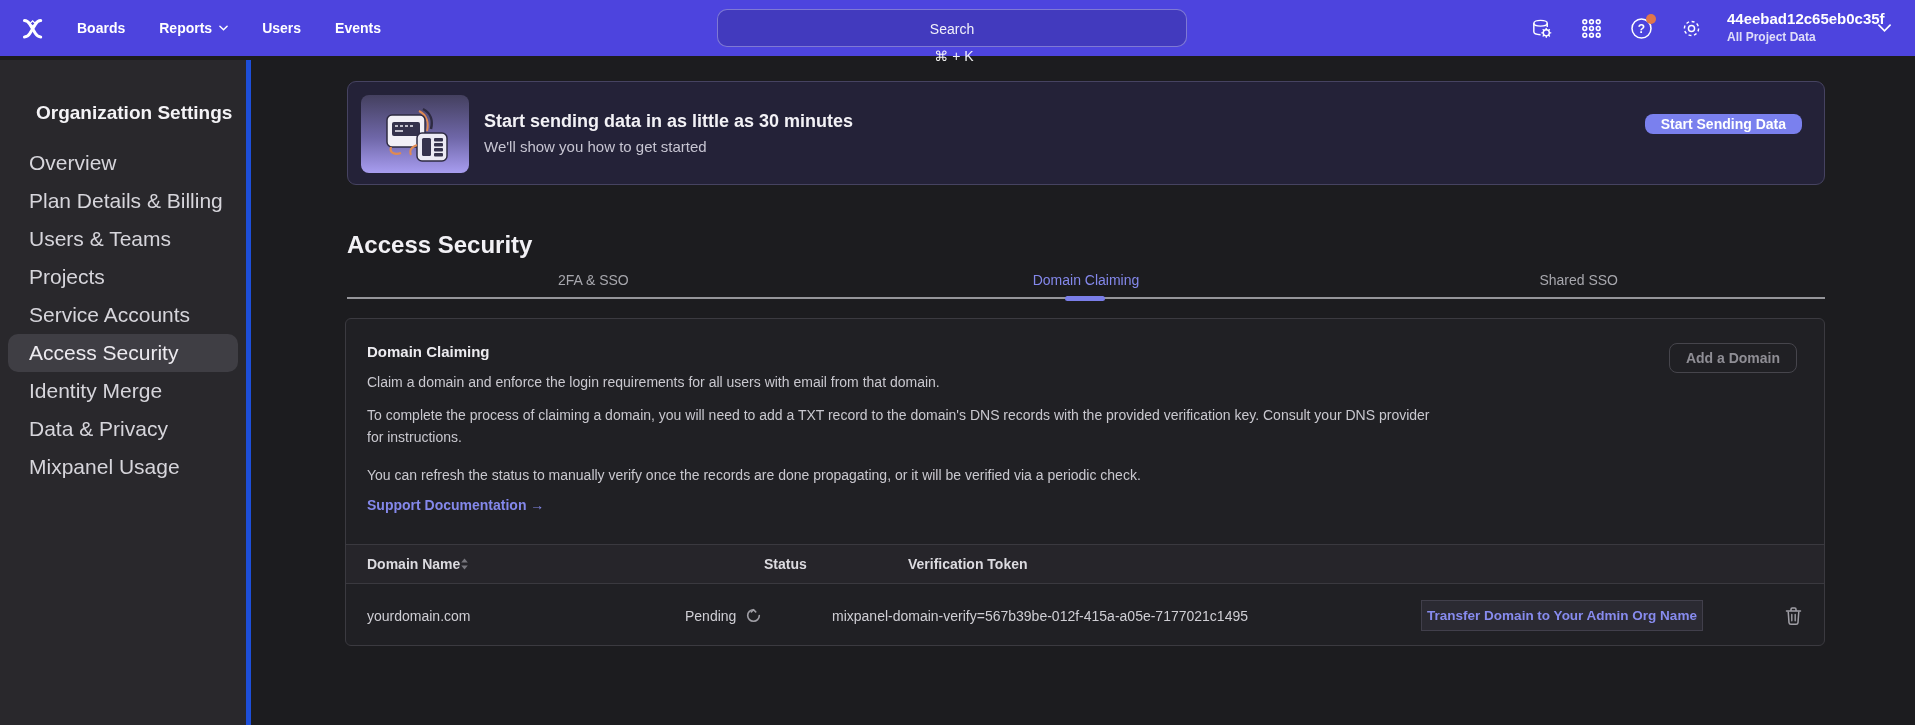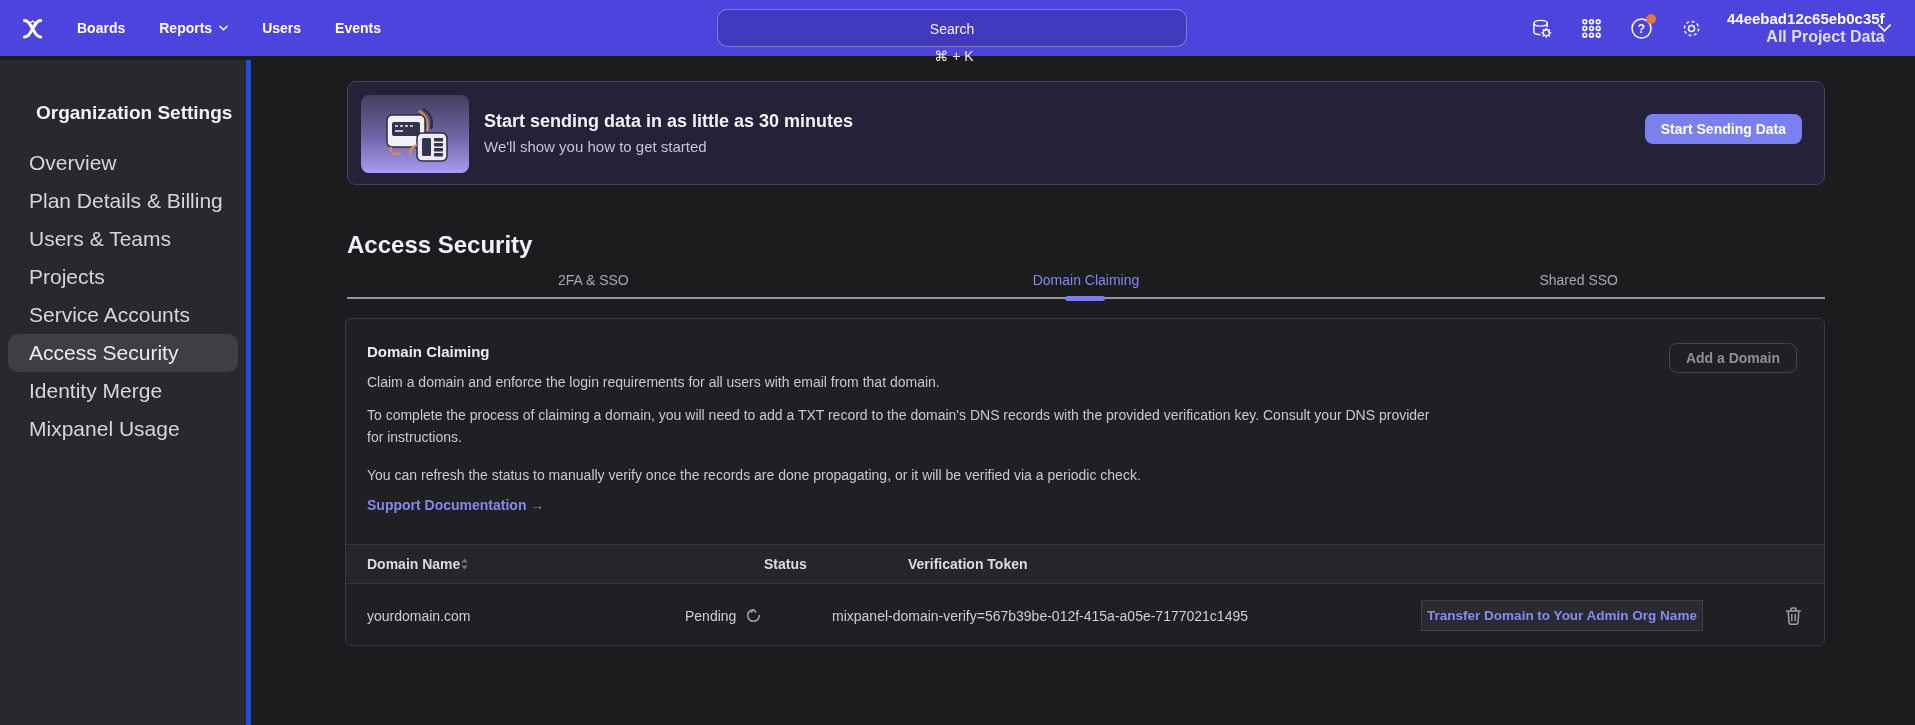--- a/index.html
+++ b/index.html
@@ -22,21 +22,21 @@
             padding:0 14px; gap:11px; cursor:text;flex-direction:column; }
   .search-text { color:rgba(255,255,255,0.92); font-size:14px; }
   .search-short { color:rgba(255,255,255,0.92); font-size:14px; margin-left:4px; }
   .nav-icons { position:absolute; left:1530px; top:0; height:56px; display:flex;
                align-items:center; gap:27px; }
   .nav-icon { width:23px; height:23px; position:relative; cursor:pointer; }
   .badge-dot { position:absolute; right:-3px; top:-3px; width:10px; height:10px;
                border-radius:50%; background:#e0764b; }
   .org { position:absolute; left:1727px; top:9px; cursor:pointer; }
   .org-id { color:#ffffff; font-size:15px; font-weight:700; line-height:20px; white-space:nowrap; }
-  .org-scope { color:rgba(255,255,255,0.82); font-size:16px; font-weight:700; line-height:16px;text-align:right; }
+  .org-scope { color:rgba(255,255,255,0.82); font-size:12px; font-weight:700; line-height:16px; }
   .org-chev { position:absolute; left:1878px; top:24px; width:13px; height:8px; cursor:pointer; }
 
   
   .sidebar { position:absolute; left:0; top:60px; width:251px; height:669px;
              background:#29282c; border-right:5px solid #1d4ed8; }
   .sb-title { margin:42px 0 0 36px; color:#f4f3f6; font-size:19px; font-weight:700; }
   .sb-list { margin-top:20px; }
   .sb-item { height:38px; margin:0 8px; display:flex; align-items:center;
              padding-left:21px; color:#d6d5db; font-size:21px; font-weight:500;
              border-radius:10px; cursor:pointer; white-space:nowrap; }
@@ -44,21 +44,21 @@
 
   
   .banner { position:absolute; left:347px; top:81px; width:1478px; height:104px;
             background:#242238; border:1px solid #464361; border-radius:9px; }
   .illo { position:absolute; left:13px; top:13px; width:108px; height:78px;
           border-radius:8px; background:linear-gradient(180deg,#44405f 0%,#6f67a8 55%,#a89df0 100%);
           overflow:hidden; }
   .banner-text { position:absolute; left:136px; top:50%; transform:translateY(-50%); }
   .banner-title { color:#f3f2f6; font-size:18px; font-weight:700; }
   .banner-sub { color:#c7c5d2; font-size:15px; margin-top:6px; }
-  .banner-btn { position:absolute; right:22px; top:32px; height:30px; padding:0 16px;
+  .banner-btn { position:absolute; right:22px; top:32px; height:20px; padding:0 16px;
                 background:#7a80ee; color:#ffffff; font-size:14px; font-weight:600;
                 border:none; border-radius:8px; cursor:pointer; font-family:inherit; }
 
   
   .page-title { position:absolute; left:347px; top:231px; color:#f2f1f5;
                 font-size:24px; font-weight:700; }
   .tabs { position:absolute; left:347px; top:264px; width:1478px; height:32px; display:flex; }
   .tab { flex:1; display:flex; align-items:center; justify-content:center;
          color:#a7a7ad; font-size:14px; font-weight:500; cursor:pointer; }
   .tab.active { color:#8488eb; }
@@ -196,20 +196,21 @@
   <aside class="sidebar">
     <div class="sb-title">Organization Settings</div>
     <div class="sb-list">
       <div class="sb-item">Overview</div>
       <div class="sb-item">Plan Details &amp; Billing</div>
       <div class="sb-item">Users &amp; Teams</div>
       <div class="sb-item">Projects</div>
       <div class="sb-item">Service Accounts</div>
       <div class="sb-item active">Access Security</div>
       <div class="sb-item">Identity Merge</div>
+      <div class="sb-item">Data &amp; Privacy</div>
       <div class="sb-item">Mixpanel Usage</div>
     </div>
   </aside>
 
   <section class="banner">
     <div class="illo">
       <svg width="108" height="78" viewBox="0 0 108 78">
         <path d="M62 14 C70 18 72 26 70 34" stroke="#2e2b42" stroke-width="2.5" fill="none"></path>
         <path d="M58 16 C66 20 68 28 66 36" stroke="#e08a52" stroke-width="2" fill="none"></path>
         <rect x="26" y="20" width="38" height="32" rx="5" fill="#f2f0f7" stroke="#2e2b42" stroke-width="1.5"></rect>

